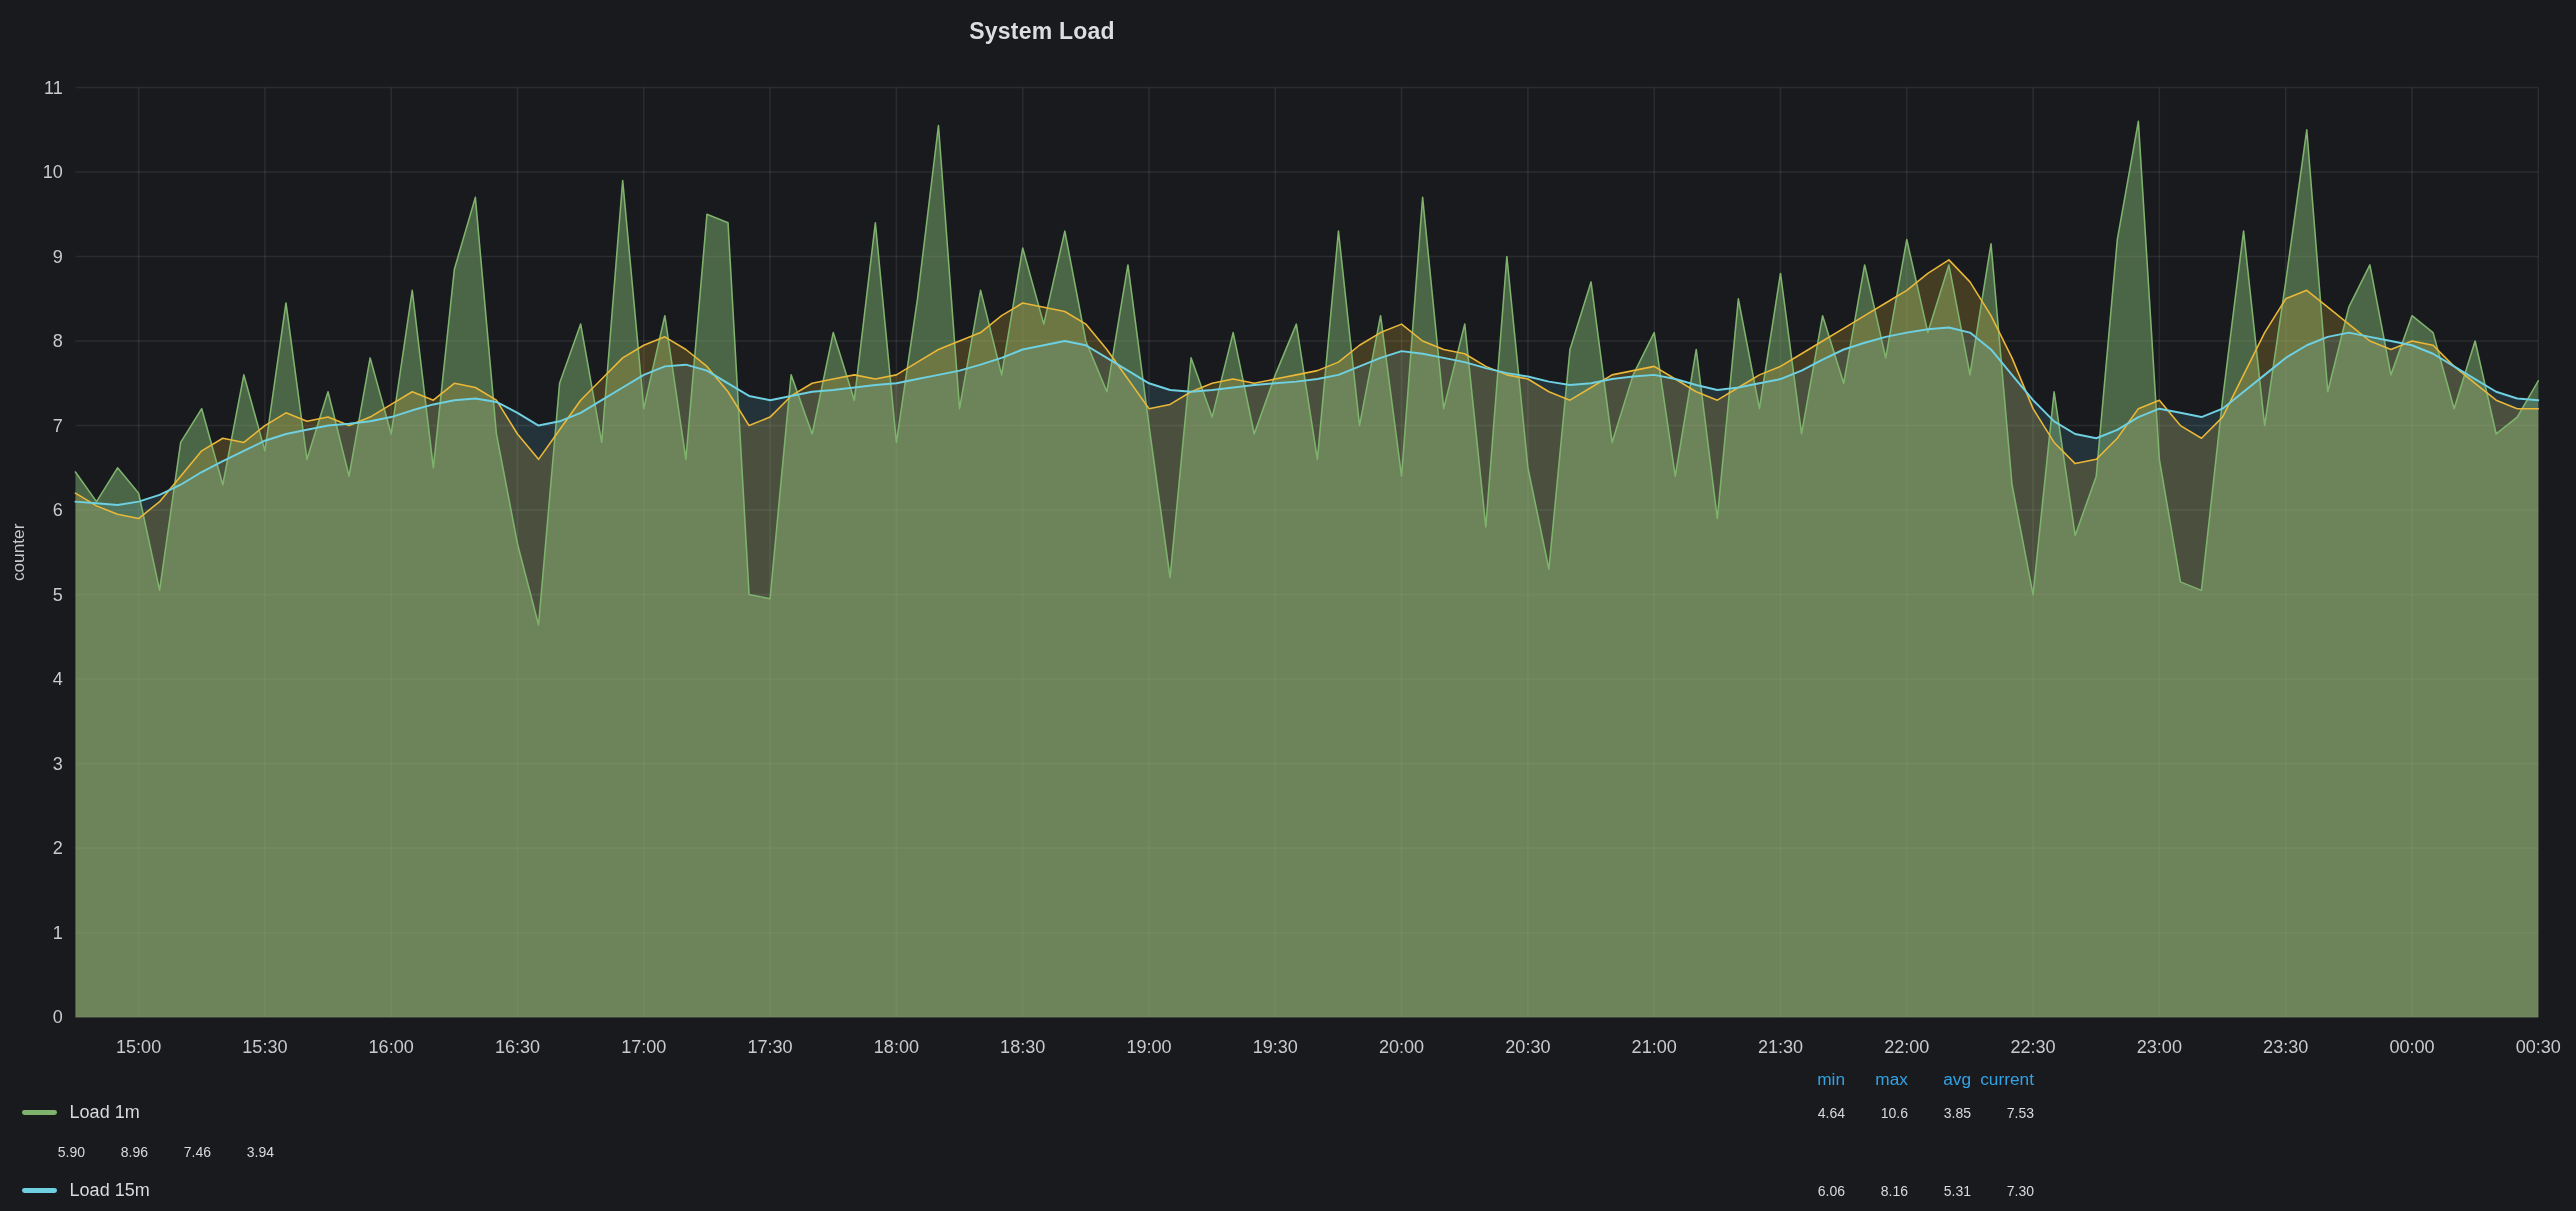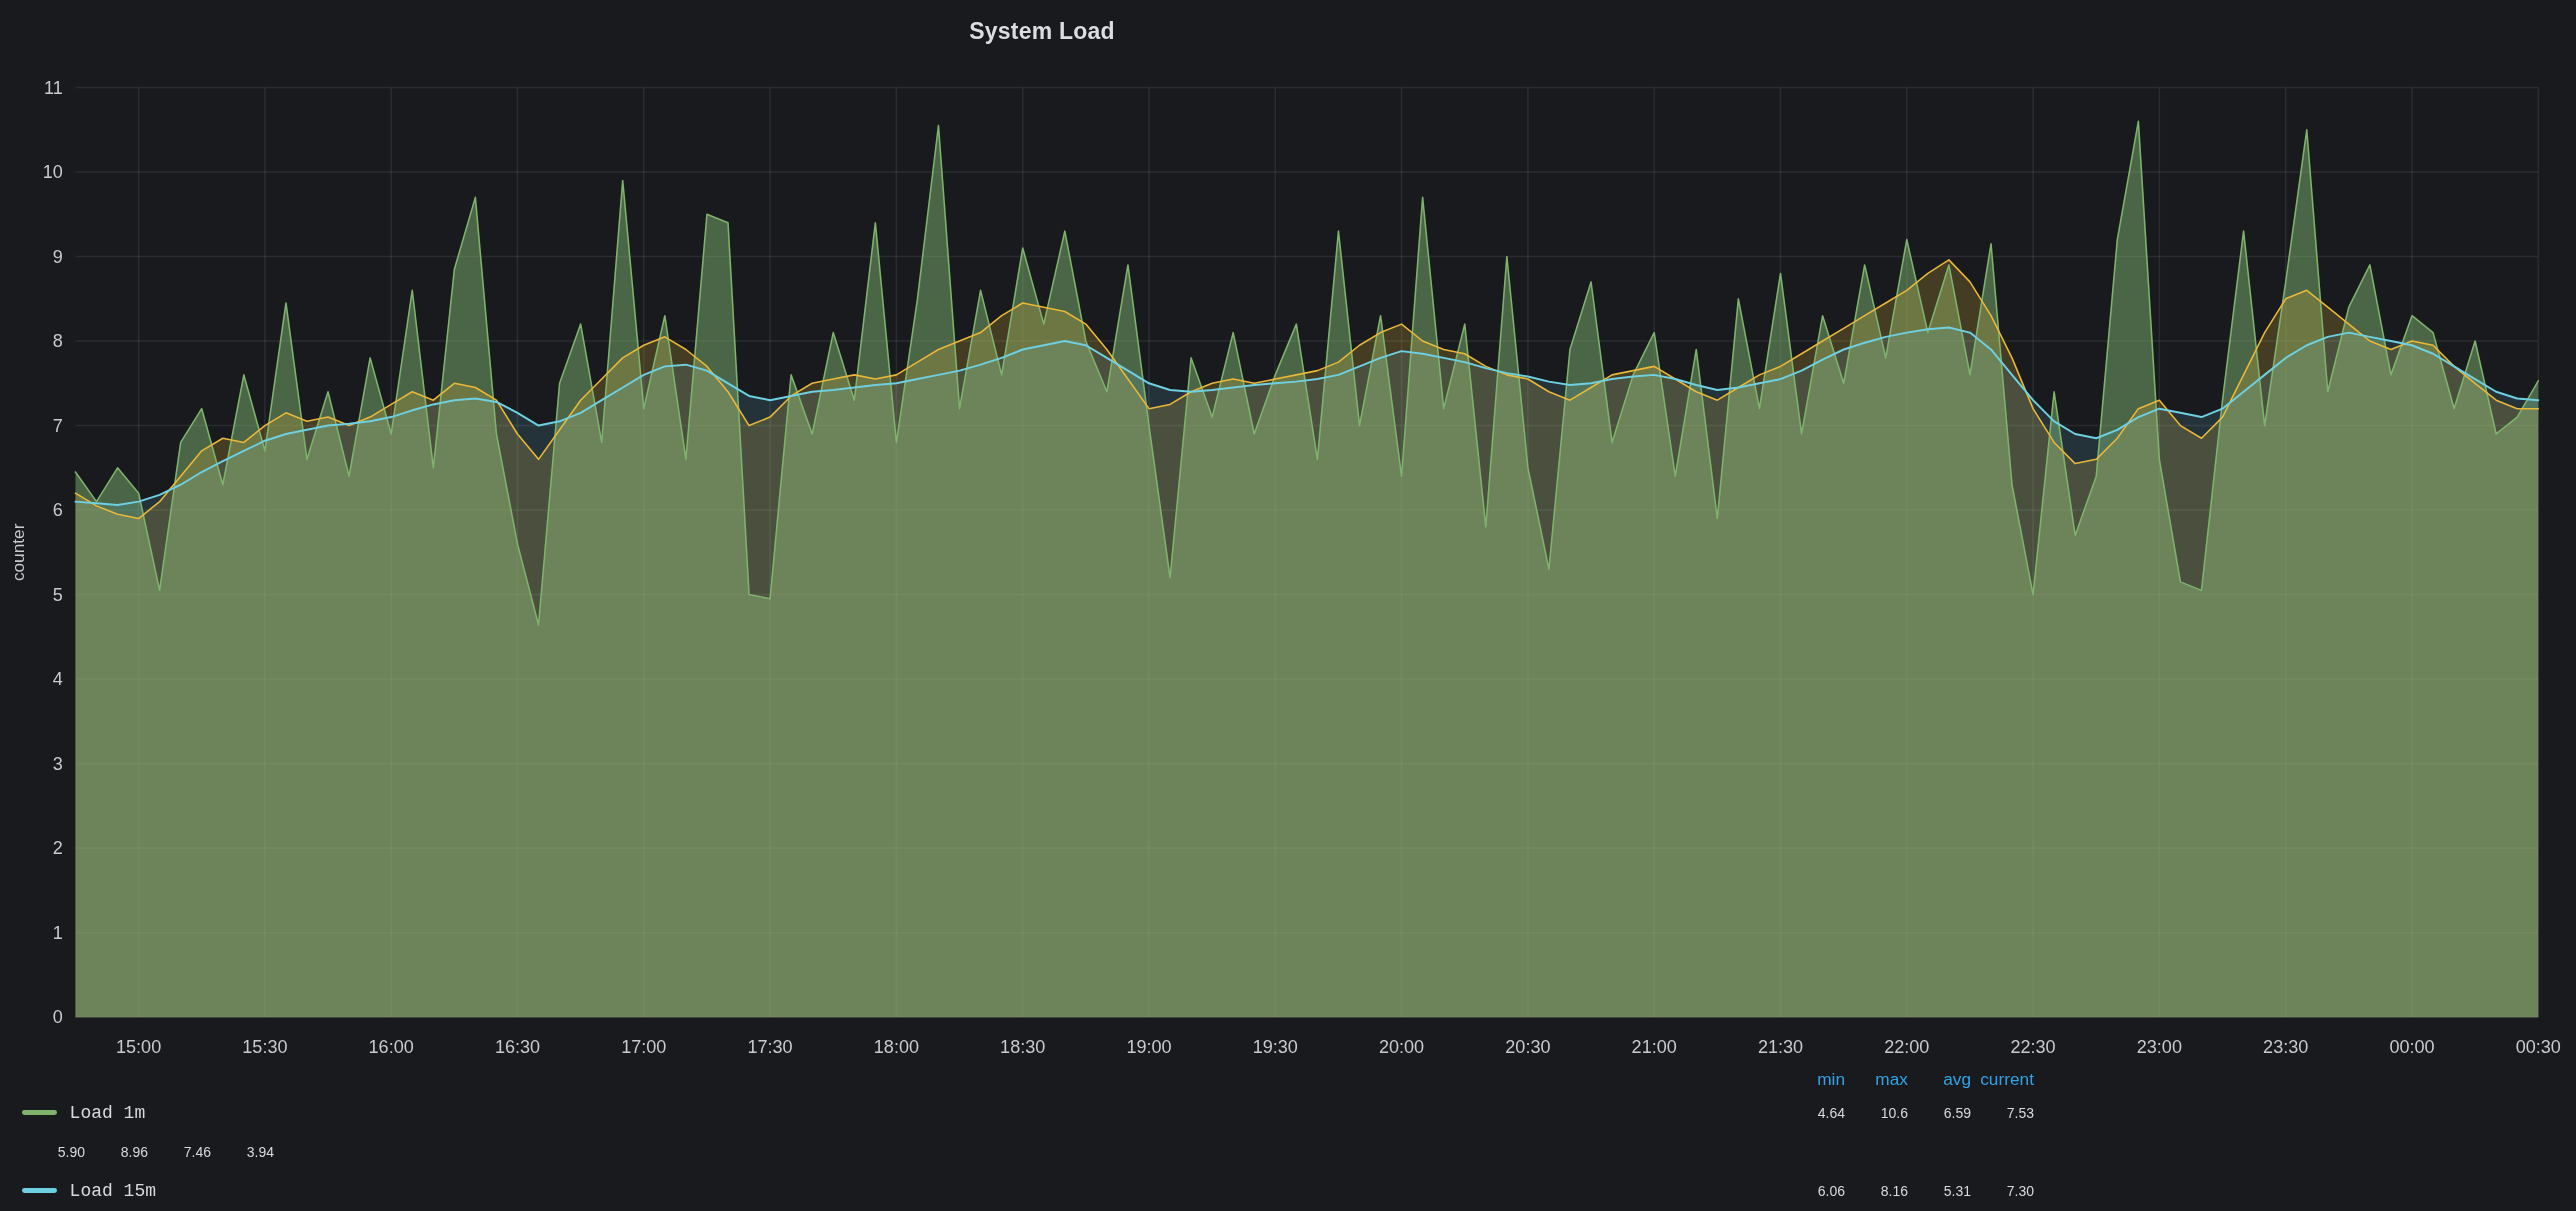--- a/index.html
+++ b/index.html
@@ -23,21 +23,21 @@
   .xtick{fill:#c9cacc;font-size:23px;text-anchor:middle;}
   .axis-title{fill:#c9cacc;font-size:22px;text-anchor:middle;}
   .legend{flex:1;padding:0 50px 4.7px 22px;display:flex;flex-direction:column;}
   .legend-header{display:flex;align-items:center;height:27px;}
   .legend-header .spacer{flex:1;}
   .legend-header .cell{
     width:63px;text-align:right;
     color:#33a2e5;font-size:17.3px;font-weight:400;cursor:pointer;
   }
   .legend-row{display:flex;align-items:center;height:39px;}
-  .legend-left{flex:1;display:flex;align-items:center;cursor:pointer;font-family:Liberation Mono, monospace;}
+  .legend-left{flex:1;display:flex;align-items:center;cursor:pointer;}
   .swatch{width:35px;height:4.7px;border-radius:2.4px;margin-right:12.6px;background:#888;}
   .series-label{font-size:18px;color:#d8d9da;}
   .legend-row .cell{width:63px;text-align:right;font-size:14px;color:#d8d9da;}
 </style>
 </head>
 <body>
 
 <div class="panel">
 
   <div class="panel-title">System Load</div>
@@ -126,21 +126,21 @@
       <div class="cell">current</div>
     </div>
 
     <div class="legend-row">
       <div class="legend-left">
         <span class="swatch" style="background: rgb(126, 178, 109);"></span>
         <span class="series-label">Load 1m</span>
       </div>
       <div class="cell">4.64</div>
       <div class="cell">10.6</div>
-      <div class="cell">6.59</div>
+      <div class="cell">3.85</div>
       <div class="cell">7.53</div>
     </div>
 
     <div class="legend-row">
       <div class="cell">5.90</div>
       <div class="cell">8.96</div>
       <div class="cell">7.46</div>
       <div class="cell">3.94</div>
     </div>
 

